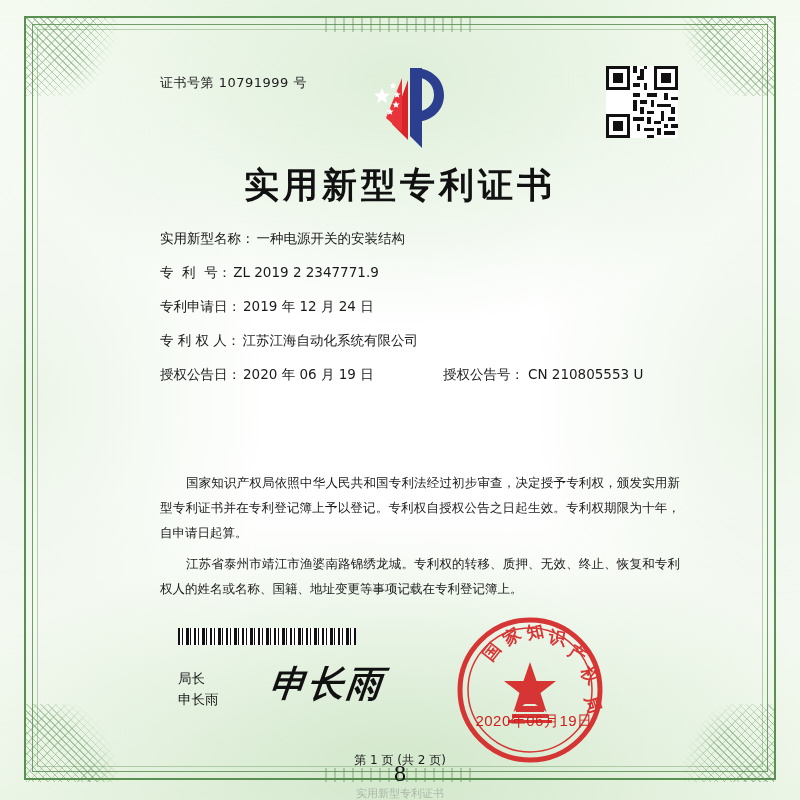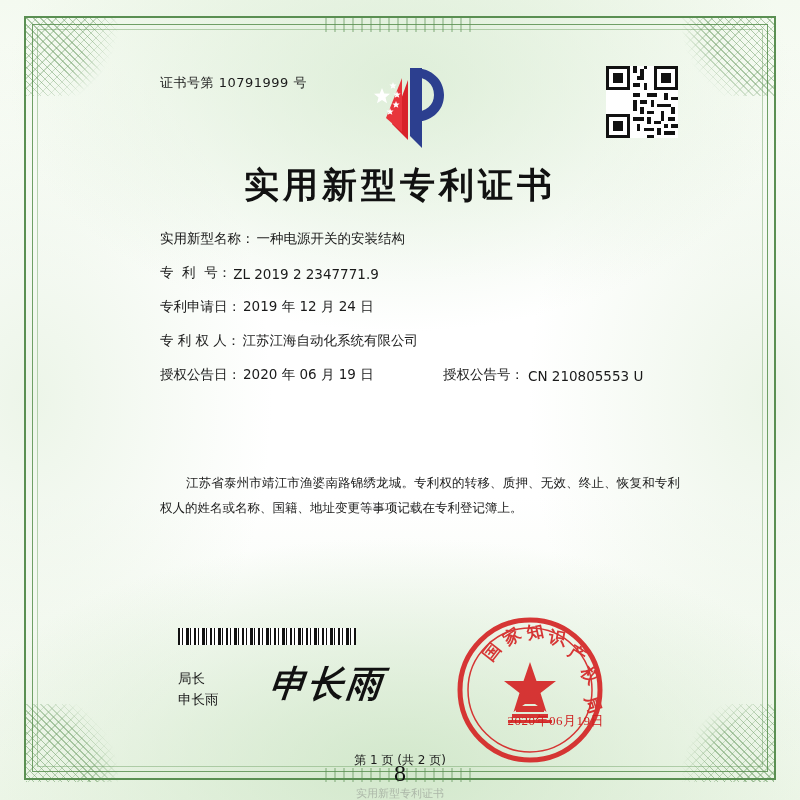--- a/index.html
+++ b/index.html
@@ -121,21 +121,21 @@
   }
 
   
   .fields {
     position: absolute;
     left: 100px; top: 190px;
     width: 520px;
   }
   .field-row {
     display: flex;
-    align-items: flex-end;
+    align-items: flex-start;
     margin-bottom: 16px;
     font-family: "DejaVu Sans", sans-serif;
     font-size: 13.5px;
     color: #1a1a1a;
   }
   .field-label {
     white-space: pre;
     flex: 0 0 auto;
   }
   .field-value {
@@ -196,23 +196,23 @@
   
   .seal {
     position: absolute;
     left: 390px; top: 570px;
     width: 160px; height: 160px;
   }
   .seal-date {
     position: absolute;
     left: 404px; top: 672px;
     width: 140px;
-    text-align: right;
-    font-family: Liberation Serif, serif;
-    font-size: 13px;
+    text-align: center;
+    font-family: Liberation Sans, sans-serif;
+    font-size: 15px;
     color: #cf2020;
     letter-spacing: .5px;
   }
 
   .footer-page {
     position: absolute;
     left: 0; right: 0; top: 712px;
     text-align: center;
     font-family: "DejaVu Sans", sans-serif;
     font-size: 12px;
@@ -347,20 +347,21 @@
       </div>
       <div class="field-row split">
         <span class="field-label">授权公告日：</span>
         <span class="field-value">2020 年 06 月 19 日</span>
         <span class="field-label2">授权公告号：</span>
         <span class="field-value2">CN 210805553 U</span>
       </div>
     </div>
 
     <div class="paras">
+      <p>国家知识产权局依照中华人民共和国专利法经过初步审查，决定授予专利权，颁发实用新型专利证书并在专利登记簿上予以登记。专利权自授权公告之日起生效。专利权期限为十年，自申请日起算。</p>
       <p>江苏省泰州市靖江市渔婆南路锦绣龙城。专利权的转移、质押、无效、终止、恢复和专利权人的姓名或名称、国籍、地址变更等事项记载在专利登记簿上。</p>
     </div>
 
     <div class="barcode"></div>
 
     <div class="sig-label">
       <div>局长</div>
       <div>申长雨</div>
     </div>
     <div class="sig-script">申长雨</div>

